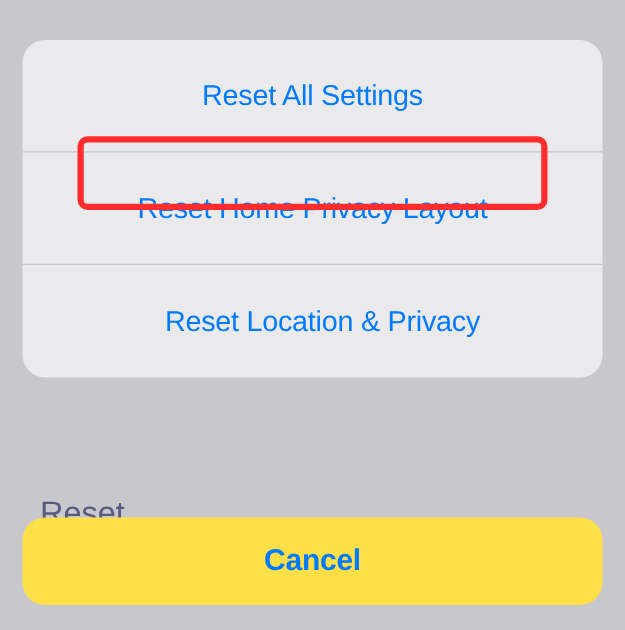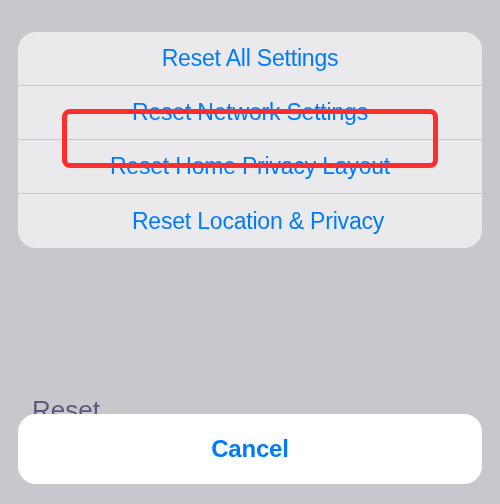--- a/index.html
+++ b/index.html
@@ -38,21 +38,21 @@
     .action-sheet {
       position: absolute;
       top: 32px;
       left: 18px;
       right: 18px;
       background: #eaeaec;
       border-radius: 18px;
       overflow: hidden;
     }
     .action-item {
-      height: 54px;
+      height: 90px;
       display: flex;
       align-items: center;
       justify-content: center;
       border-bottom: 1px solid #c8c8cc;
       position: relative;
       cursor: pointer;
     }
     .action-item:last-child {
       border-bottom: none;
       margin-left: 16px;
@@ -69,21 +69,21 @@
       border-radius: 8px;
       pointer-events: none;
       box-sizing: border-box;
     }
     .cancel-sheet {
       position: absolute;
       bottom: 20px;
       left: 18px;
       right: 18px;
       height: 70px;
-      background: #ffffff;
+      background: #fde047;
       border-radius: 18px;
       display: flex;
       align-items: center;
       justify-content: center;
       cursor: pointer;
     }
     .cancel-label {
       color: #007aff;
       font-size: 24px;
       font-weight: 600;
@@ -95,23 +95,20 @@
 
 <div class="backdrop">
   <div class="bg-text bottom">Reset</div>
 </div>
 
 <div class="action-sheet">
   <div class="action-item">
     <span class="action-label">Reset All Settings</span>
   </div>
   <div class="action-item">
-    <span class="action-label">Reset Network Settings</span>
-  </div>
-  <div class="action-item">
     <span class="action-label">Reset Home Privacy Layout</span>
   </div>
   <div class="action-item">
     <span class="action-label">Reset Location &amp; Privacy</span>
   </div>
 </div>
 
 <div class="highlight-box" id="highlight" style="left: 62px; top: 109px; width: 376px; height: 59px;"></div>
 
 <div class="cancel-sheet">

